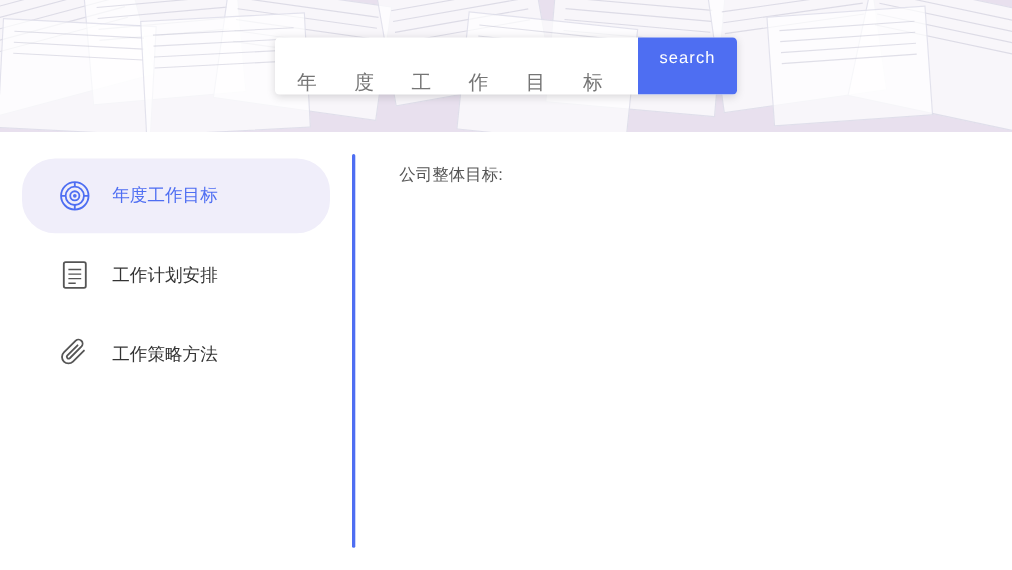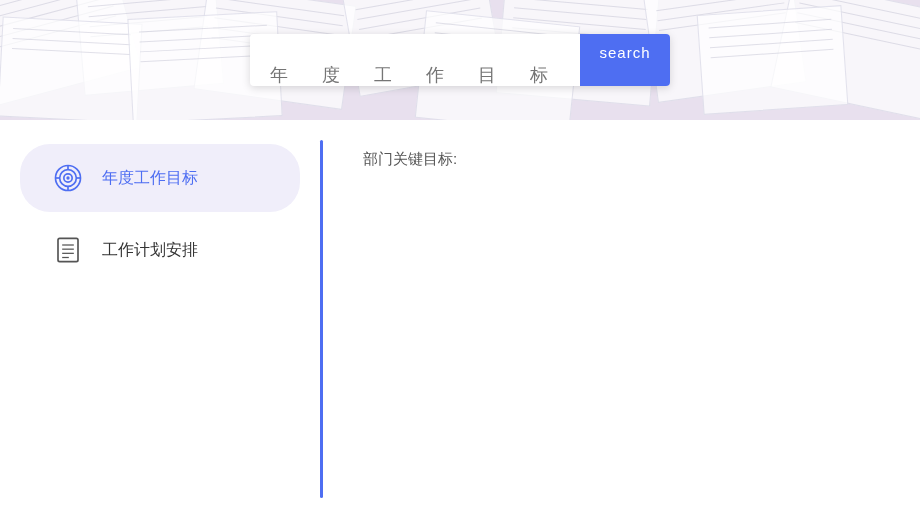--- a/index.html
+++ b/index.html
@@ -275,22 +275,30 @@
           <line x1="11" y1="12" x2="25" y2="12" stroke="#555" stroke-width="1.5"></line>
           <line x1="11" y1="17" x2="25" y2="17" stroke="#555" stroke-width="1.5"></line>
           <line x1="11" y1="22" x2="25" y2="22" stroke="#555" stroke-width="1.5"></line>
           <line x1="11" y1="27" x2="19" y2="27" stroke="#555" stroke-width="1.5"></line>
         </svg>
       </div>
       <span class="sidebar-item-label">工作计划安排</span>
     </div>
 
 
+    <div class="sidebar-item">
+      <div class="sidebar-item-icon">
+        <svg class="icon-svg" viewBox="0 0 36 36" fill="none" xmlns="http://www.w3.org/2000/svg">
+          <path d="M28 14L16 26a7 7 0 01-9.9-9.9L19 3.2a4.5 4.5 0 016.4 6.3L12.5 22.4a2 2 0 01-2.8-2.8L21 8.3" stroke="#555" stroke-width="2" stroke-linecap="round" stroke-linejoin="round"></path>
+        </svg>
+      </div>
+      <span class="sidebar-item-label">工作策略方法</span>
+    </div>
 
   </div>
 
   <div class="divider"></div>
 
   <div class="content">
-    <span class="content-label">部门关键目标:</span>
+    <span class="content-label">公司整体目标:</span>
   </div>
 
 </div>
 
 </body></html>

